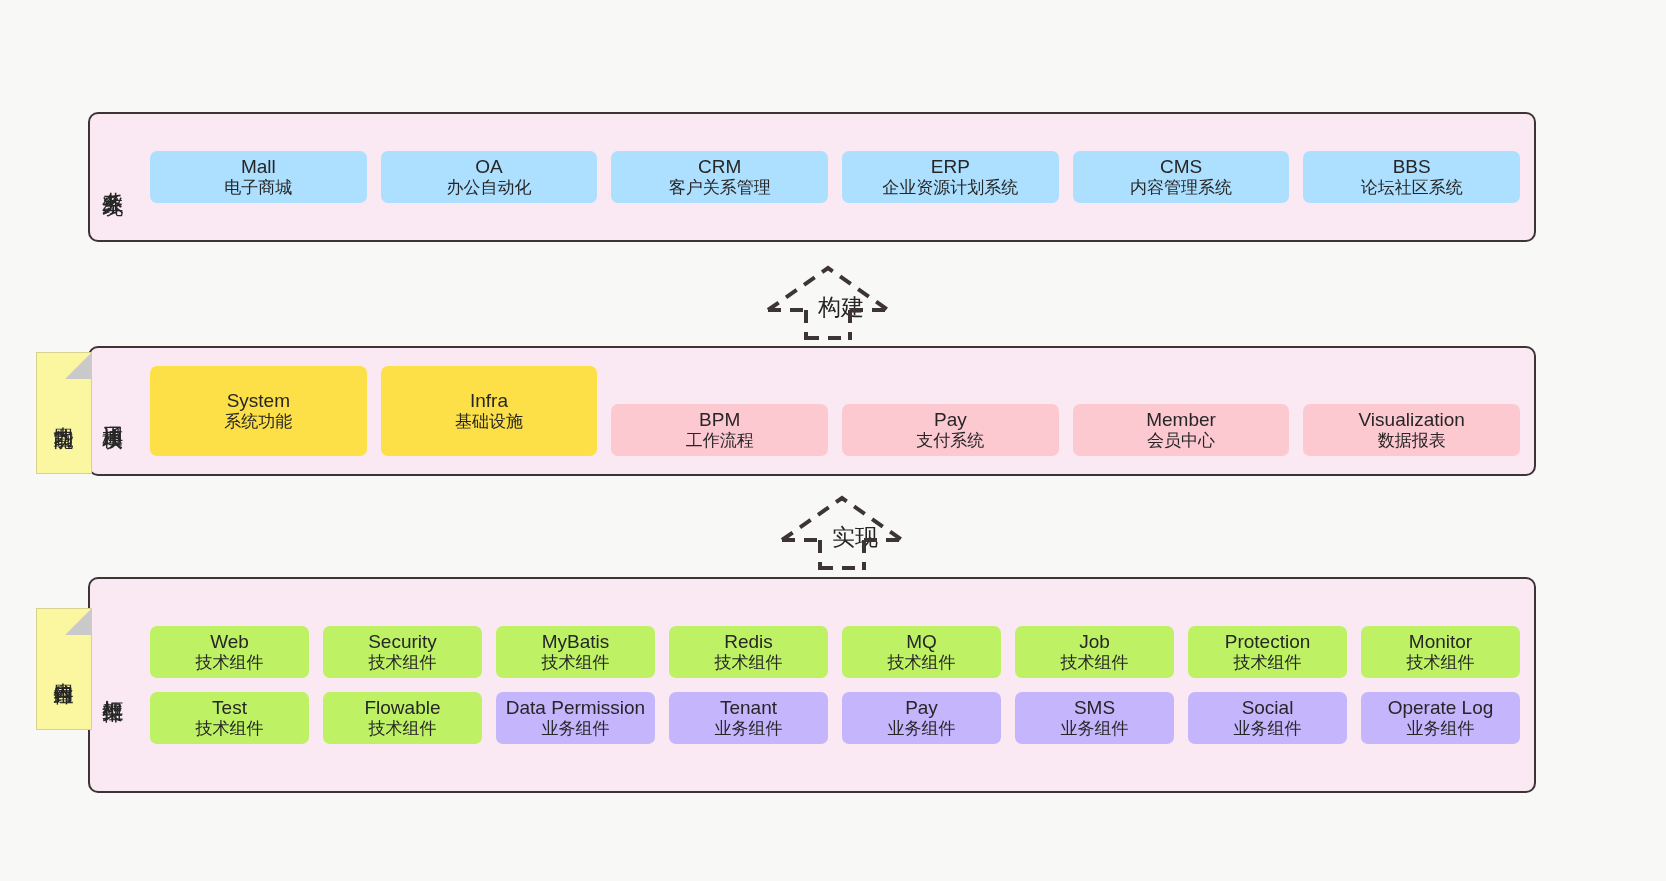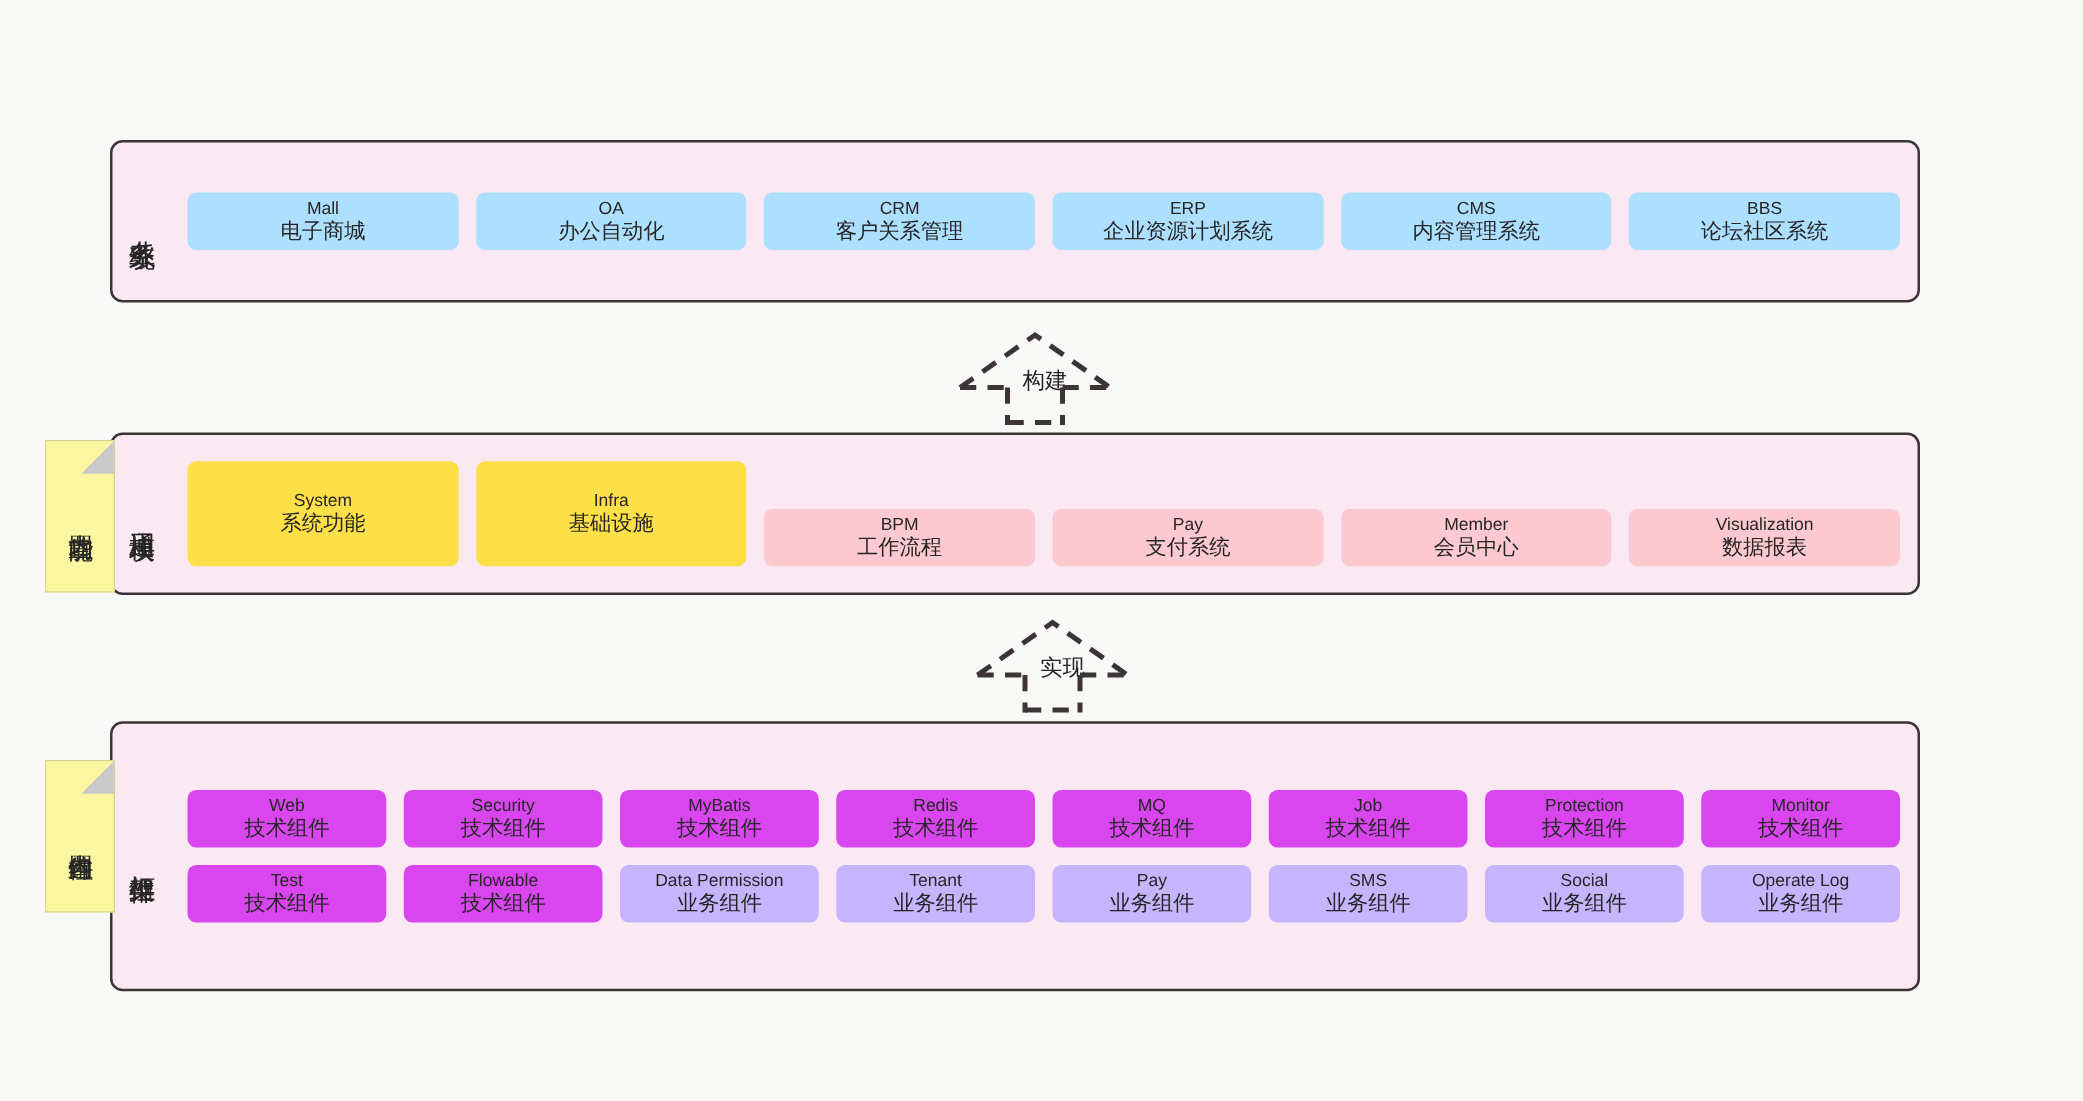--- a/index.html
+++ b/index.html
@@ -60,27 +60,27 @@
     border-radius: 7px;
     display: flex;
     flex-direction: column;
     align-items: center;
     justify-content: center;
     text-align: center;
     line-height: 1.22;
     color: #262626;
     padding: 4px 6px;
   }
-  .tile .t-en { font-size: 14px; }
+  .tile .t-en { font-size: 19px; }
   .tile .t-cn { font-size: 17px; }
 
   .tile.blue       { background: #addfff; }
   .tile.red        { background: #fde047; }
   .tile.pink       { background: #fdc9d0; margin-top: 38px; }
-  .tile.green      { background: #d946ef; }
+  .tile.green      { background: #bef264; }
   .tile.lightgreen { background: #c4b5fd; justify-content: space-between; }
 
   
   .note {
     position: absolute;
     width: 56px;
     background: #fbf7a0;
     border: 1px solid #d7d28f;
     display: flex;
     align-items: center;
@@ -107,21 +107,21 @@
   .note-text { position: relative; z-index: 2; }
 
   
   .uml-arrow {
     position: absolute;
     z-index: 3;
   }
   .uml-arrow svg { display: block; overflow: visible; }
   .uml-label {
     position: absolute;
-    font-size: 18px;
+    font-size: 23px;
     color: #262626;
     background: transparent;
     white-space: nowrap;
     user-select: none;
   }
 </style>
 </head>
 <body>
 
 <div id="canvas">

